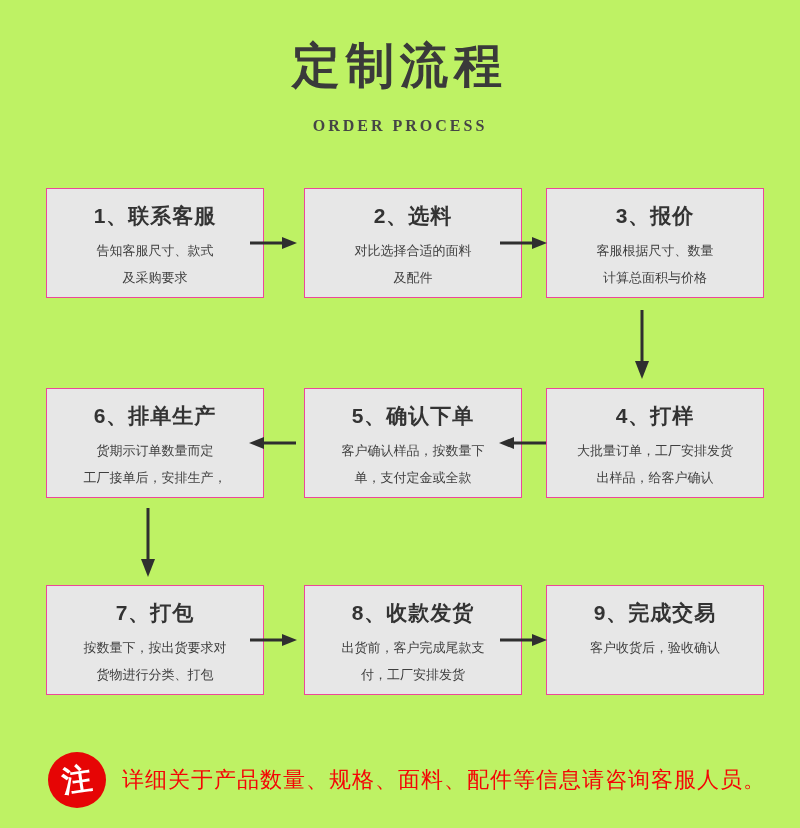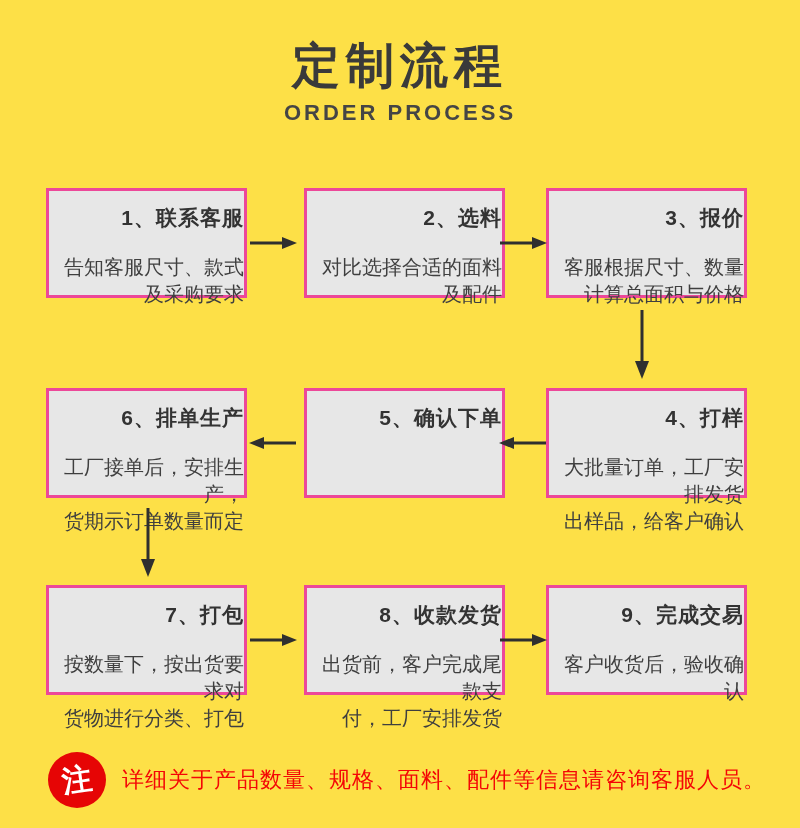--- a/index.html
+++ b/index.html
@@ -1,30 +1,30 @@
 <!DOCTYPE html>
 <html><head>
 <meta charset="utf-8">
 <style>
   html,body{margin:0;padding:0;background:#ffffff;}
   body{font-family:"Liberation Sans","DejaVu Sans",sans-serif;}
-  .canvas{position:relative;width:800px;height:828px;background:#fde047;overflow:hidden;}
+  .canvas{position:relative;width:800px;height:828px;background:#bef264;overflow:hidden;}
 
   
   .hdr{position:absolute;left:0;top:38px;width:800px;text-align:center;}
   .hdr-title{font-size:48px;font-weight:bold;color:#3a3a3a;letter-spacing:6px;line-height:56px;}
-  .hdr-sub{margin-top:6px;font-size:22px;font-weight:bold;color:#454545;letter-spacing:3px;}
+  .hdr-sub{margin-top:23px;font-size:16px;font-weight:bold;color:#454545;letter-spacing:3px;font-family:Liberation Serif, serif;}
 
   
-  .step{position:absolute;width:201px;height:110px;background:#e7e7e7;border:3px solid #ec4899;
-        box-sizing:border-box;text-align:right;}
+  .step{position:absolute;width:218px;height:110px;background:#e7e7e7;border:1px solid #ec4899;
+        box-sizing:border-box;text-align:center;}
   .c1{left:46px}.c2{left:304px}.c3{left:546px}
   .r1{top:188px}.r2{top:388px}.r3{top:585px}
   .step-title{margin-top:13px;font-size:21px;font-weight:bold;color:#333333;letter-spacing:1px;}
-  .step-desc{margin-top:22px;font-size:20px;line-height:27px;color:#3f3f3f;}
+  .step-desc{margin-top:7px;font-size:13px;line-height:27px;color:#3f3f3f;}
 
   
   .arrow{position:absolute;}
   .a-h{width:48px;height:14px;}
   .a-v{width:16px;height:70px;}
   .ar1a{left:249px;top:236px}.ar1b{left:499px;top:236px}
   .ar2a{left:499px;top:436px}.ar2b{left:249px;top:436px}
   .ar3a{left:249px;top:633px}.ar3b{left:499px;top:633px}
   .ad1{left:634px;top:309px}.ad2{left:140px;top:507px}
 
@@ -64,26 +64,30 @@
     <div class="step-title">3、报价</div>
     <div class="step-desc">
       <div>客服根据尺寸、数量</div>
       <div>计算总面积与价格</div>
     </div>
   </div>
 
   <div class="step c1 r2">
     <div class="step-title">6、排单生产</div>
     <div class="step-desc">
+      <div>货期示订单数量而定</div>
       <div>工厂接单后，安排生产，</div>
-      <div>货期示订单数量而定</div>
     </div>
   </div>
   <div class="step c2 r2">
     <div class="step-title">5、确认下单</div>
+    <div class="step-desc">
+      <div>客户确认样品，按数量下</div>
+      <div>单，支付定金或全款</div>
+    </div>
   </div>
   <div class="step c3 r2">
     <div class="step-title">4、打样</div>
     <div class="step-desc">
       <div>大批量订单，工厂安排发货</div>
       <div>出样品，给客户确认</div>
     </div>
   </div>
 
   <div class="step c1 r3">

